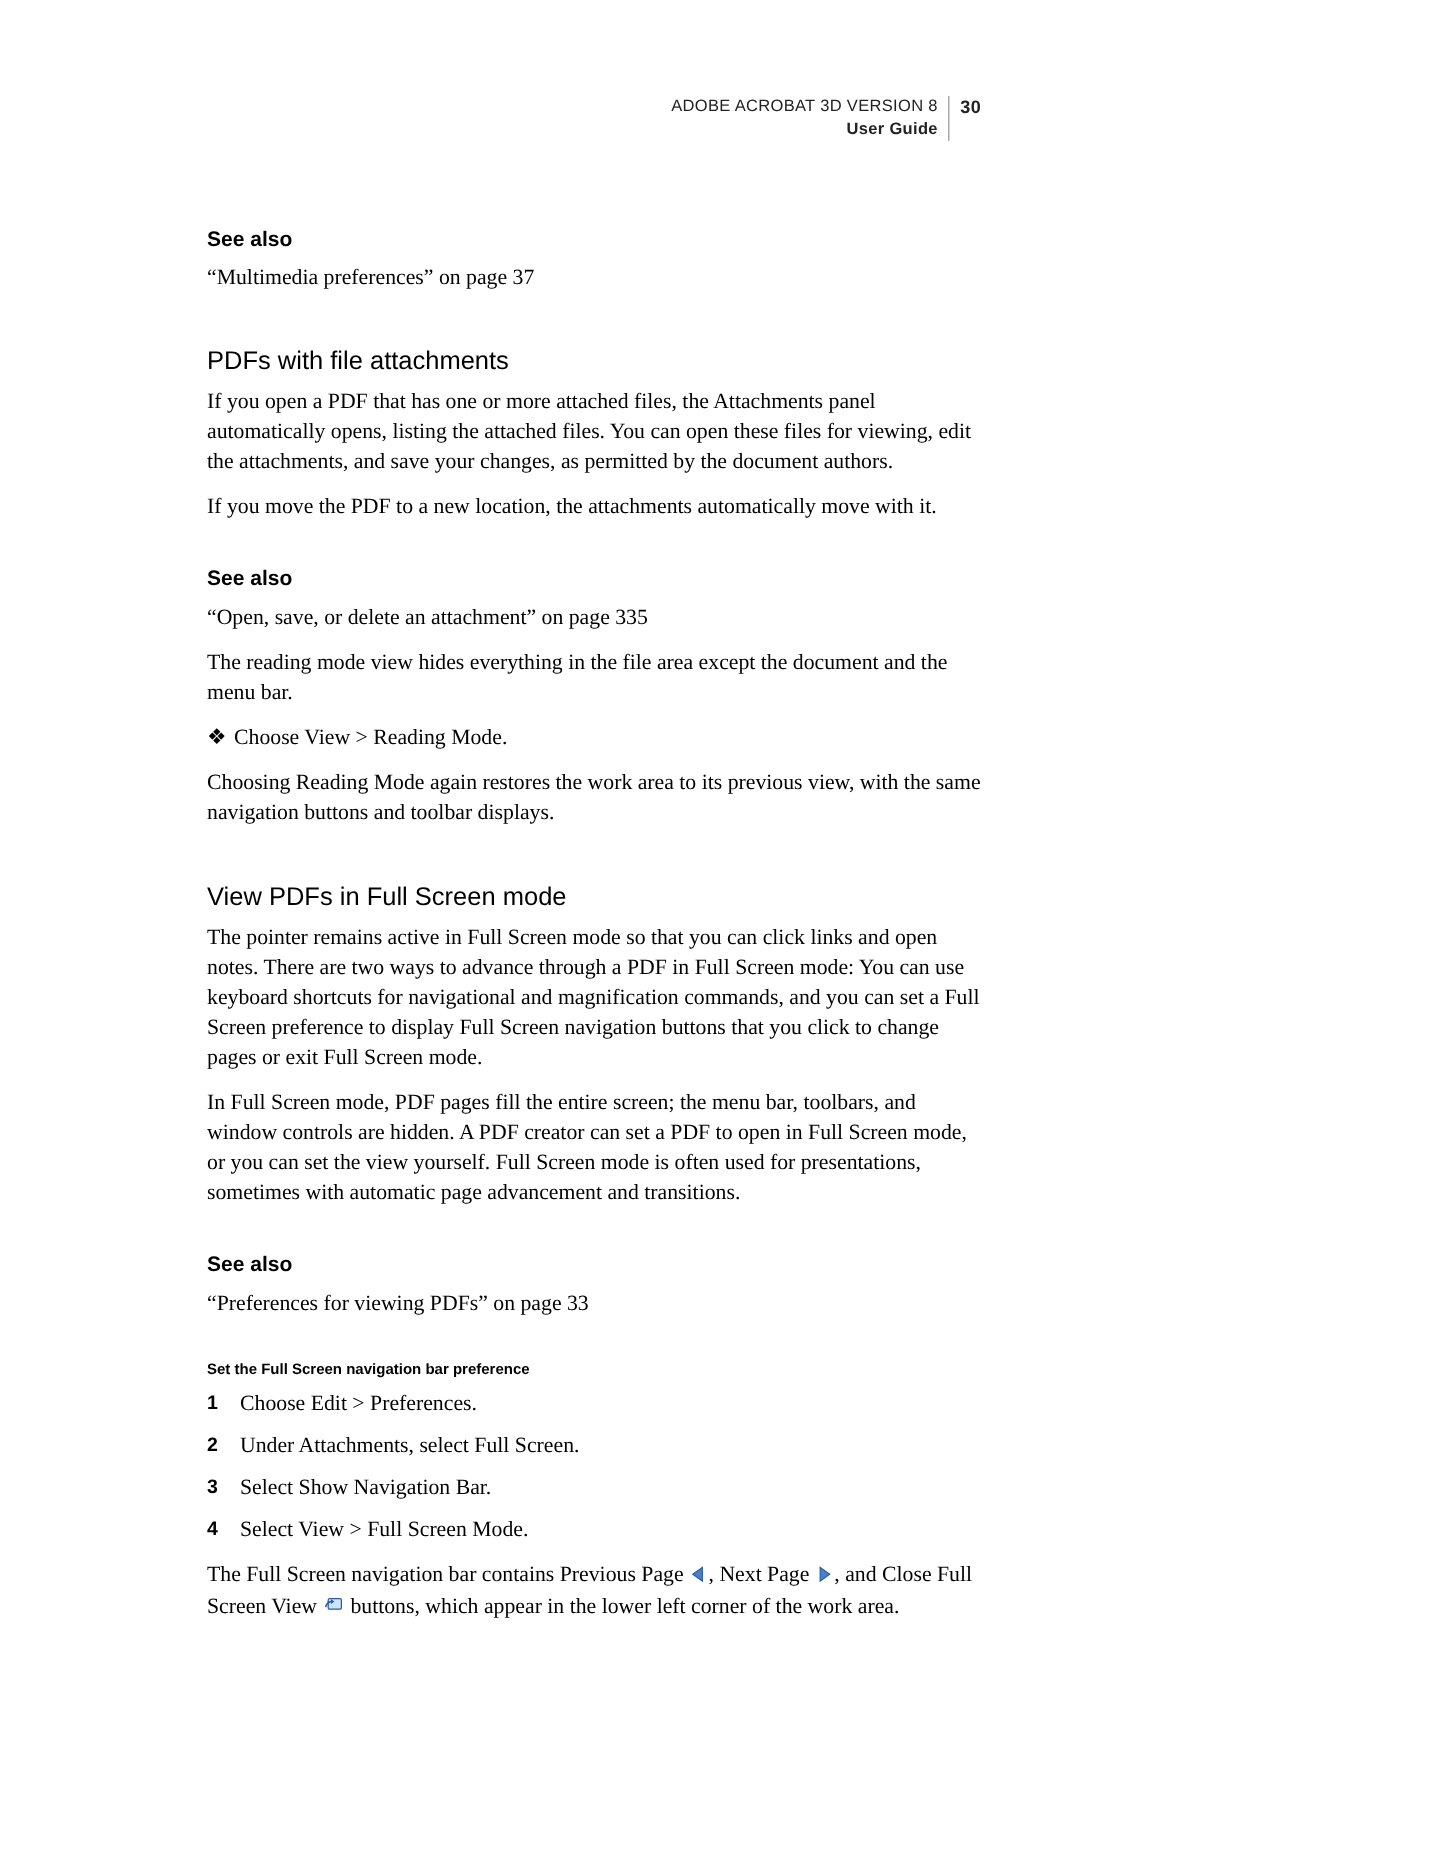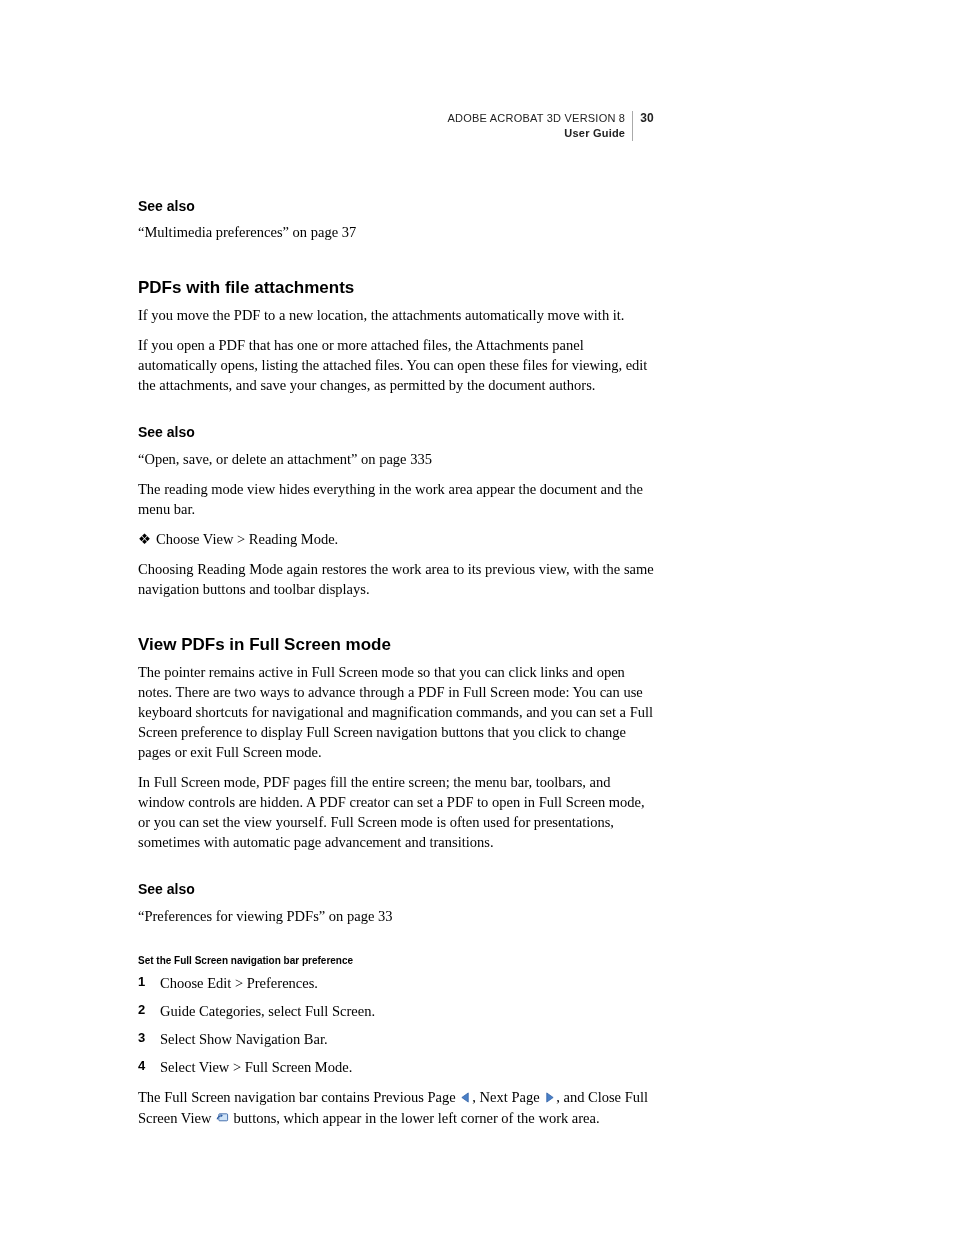--- a/index.html
+++ b/index.html
@@ -9,21 +9,21 @@
     background: #fff;
     font-family: "Minion Pro", "Times New Roman", Georgia, serif;
     color: #000;
     font-size: 14.5px;
     line-height: 1.38;
   }
   .page {
     box-sizing: border-box;
     width: 764px;
     min-height: 1235px;
-    padding: 111px 110px 0 138px;
+    padding: 64px 110px 0 138px;
   }
   .runhead {
     display: flex;
     justify-content: flex-end;
     align-items: flex-start;
     margin-bottom: 56px;
     font-family: "Myriad Pro", "Segoe UI", Arial, sans-serif;
     font-size: 11px;
     color: #222;
     letter-spacing: 0.02em;
@@ -48,21 +48,21 @@
     text-align: right;
   }
   h3.see-also {
     font-family: "Myriad Pro", "Segoe UI", Arial, sans-serif;
     font-weight: 700;
     font-size: 14px;
     margin: 28px 0 6px 0;
   }
   h2.section {
     font-family: "Myriad Pro", "Segoe UI", Arial, sans-serif;
-    font-weight: 700;
+    font-weight: 400;
     font-size: 17px;
     margin: 34px 0 6px 0;
   }
   h4.subhead {
     font-family: "Myriad Pro", "Segoe UI", Arial, sans-serif;
     font-weight: 700;
     font-size: 10px;
     margin: 28px 0 6px 0;
   }
   p.body {
@@ -119,43 +119,43 @@
       <div class="line2">User Guide</div>
     </div>
     <div class="runhead-divider"></div>
     <div class="runhead-page">30</div>
   </div>
 
   <h3 class="see-also">See also</h3>
   <p class="ref">“Multimedia preferences” on page 37</p>
 
   <h2 class="section">PDFs with file attachments</h2>
+  <p class="body">If you open a PDF that has one or more attached files, the Attachments panel automatically opens, listing the attached files. You can open these files for viewing, edit the attachments, and save your changes, as permitted by the document authors.</p>
   <p class="body">If you move the PDF to a new location, the attachments automatically move with it.</p>
-  <p class="body">If you open a PDF that has one or more attached files, the Attachments panel automatically opens, listing the attached files. You can open these files for viewing, edit the attachments, and save your changes, as permitted by the document authors.</p>
 
   <h3 class="see-also">See also</h3>
   <p class="ref">“Open, save, or delete an attachment” on page 335</p>
 
-  <p class="body">The reading mode view hides everything in the work area appear the document and the menu bar.</p>
+  <p class="body">The reading mode view hides everything in the file area except the document and the menu bar.</p>
   <p class="bullet-row">
     <span class="bullet-glyph">❖</span><span>Choose View &gt; Reading Mode.</span>
   </p>
   <p class="body">Choosing Reading Mode again restores the work area to its previous view, with the same navigation buttons and toolbar displays.</p>
 
   <h2 class="section">View PDFs in Full Screen mode</h2>
   <p class="body">The pointer remains active in Full Screen mode so that you can click links and open notes. There are two ways to advance through a PDF in Full Screen mode: You can use keyboard shortcuts for navigational and magnification commands, and you can set a Full Screen preference to display Full Screen navigation buttons that you click to change pages or exit Full Screen mode.</p>
   <p class="body">In Full Screen mode, PDF pages fill the entire screen; the menu bar, toolbars, and window controls are hidden. A PDF creator can set a PDF to open in Full Screen mode, or you can set the view yourself. Full Screen mode is often used for presentations, sometimes with automatic page advancement and transitions.</p>
 
   <h3 class="see-also">See also</h3>
   <p class="ref">“Preferences for viewing PDFs” on page 33</p>
 
   <h4 class="subhead">Set the Full Screen navigation bar preference</h4>
   <ol class="steps">
     <li>Choose Edit &gt; Preferences.</li>
-    <li>Guide Categories, select Full Screen.</li>
+    <li>Under Attachments, select Full Screen.</li>
     <li>Select Show Navigation Bar.</li>
     <li>Select View &gt; Full Screen Mode.</li>
   </ol>
 
   <p class="body">
     <span>The Full Screen navigation bar contains Previous Page </span>
     <span class="inline-icon">
       <svg width="11" height="11" viewBox="0 0 12 12">
           <polygon points="9,1 9,11 2,6" fill="#4a80c7" stroke="#2a5aa0" stroke-width="0.8"></polygon>
         </svg>

